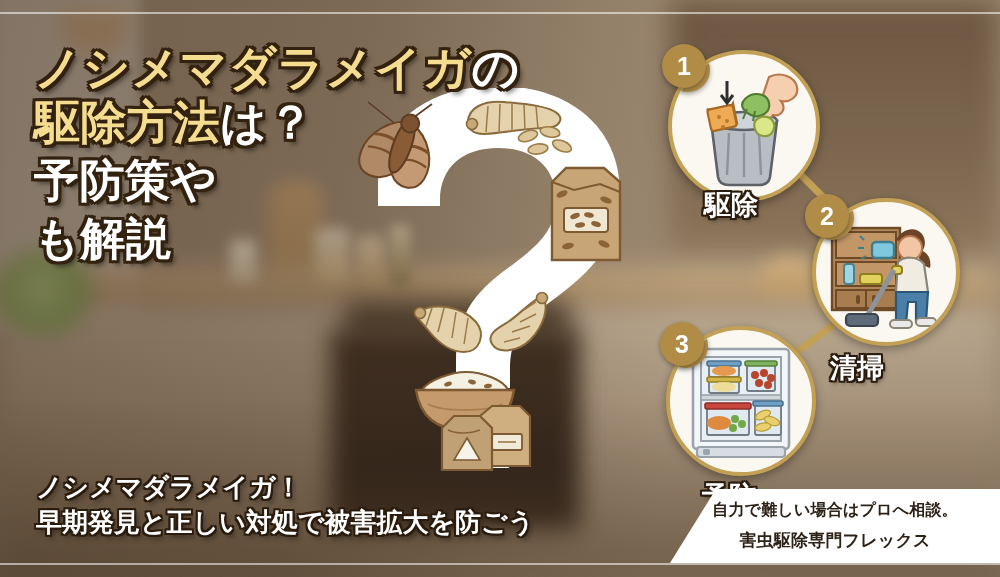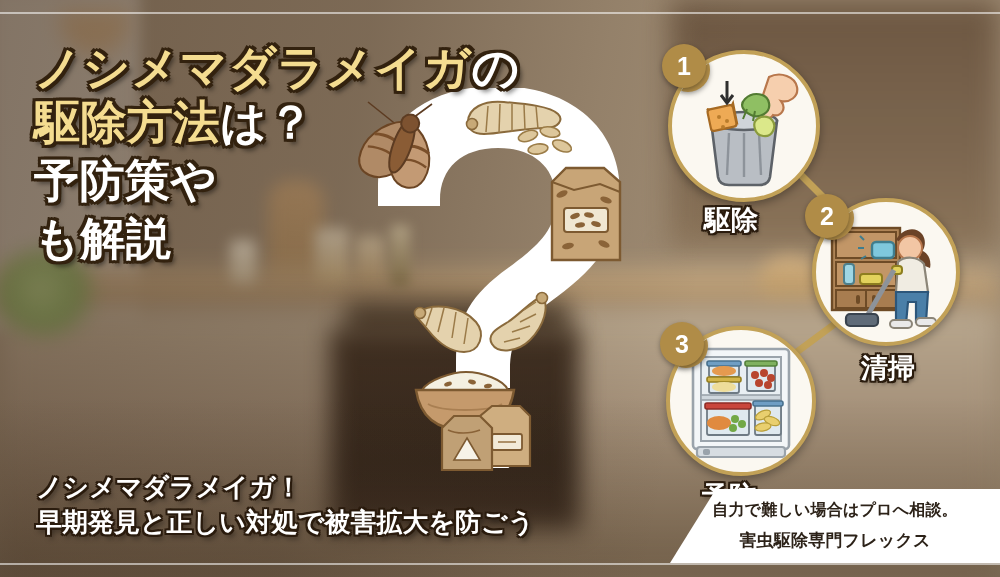--- a/index.html
+++ b/index.html
@@ -107,22 +107,22 @@
     background:#b08c47;color:#fff;font-size:25px;font-weight:700;
     display:flex;align-items:center;justify-content:center;
     box-shadow:0 2px 5px rgba(0,0,0,.35);z-index:3;}
   .b1{left:18px;top:14px;}
   .b2{left:161px;top:164px;}
   .b3{left:16px;top:292px;}
   .clabel{position:absolute;color:#fff;font-size:27px;font-weight:700;white-space:nowrap;
     text-shadow:-2px 0 0 #2b1c0e,2px 0 0 #2b1c0e,0 -2px 0 #2b1c0e,0 2px 0 #2b1c0e,
                 -2px -2px 0 #2b1c0e,2px -2px 0 #2b1c0e,-2px 2px 0 #2b1c0e,2px 2px 0 #2b1c0e,
                 2px 3px 4px rgba(0,0,0,.5);z-index:3;}
-  .cl1{left:60px;top:172px;}
-  .cl2{left:217px;top:320px;}
+  .cl1{left:60px;top:157px;}
+  .cl2{left:186px;top:320px;}
   .cl3{left:58px;top:448px;}
 
   
   .brand{position:absolute;right:0;bottom:14px;width:330px;height:74px;
     background:#fff;z-index:7;
     clip-path:polygon(46px 0, 100% 0, 100% 100%, 0 100%);
     display:flex;flex-direction:column;align-items:center;justify-content:center;}
   .brand-l1{color:#2c2218;font-size:16px;font-weight:700;letter-spacing:.2px;}
   .brand-l2{color:#2c2218;font-size:17px;font-weight:700;margin-top:8px;letter-spacing:.2px;}
 </style>

